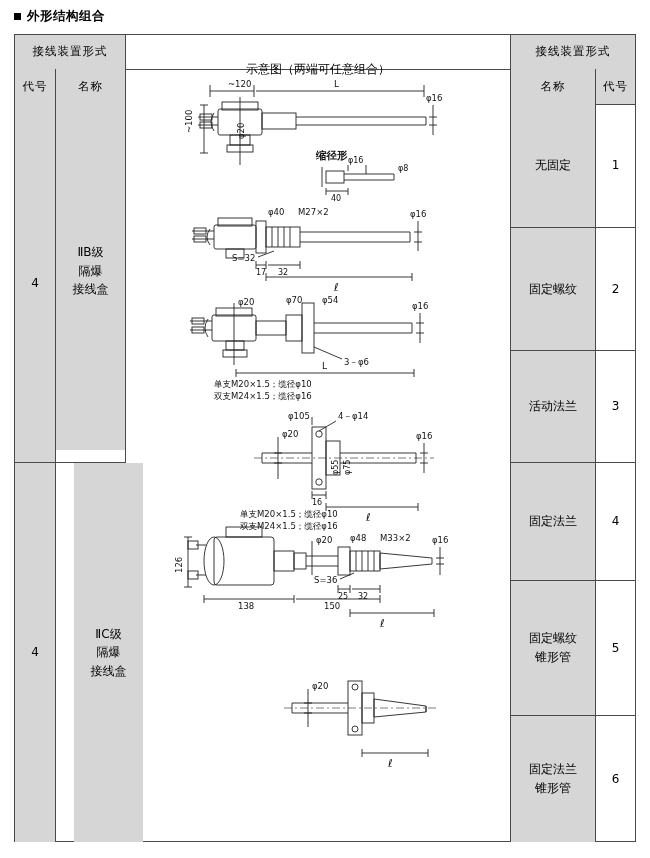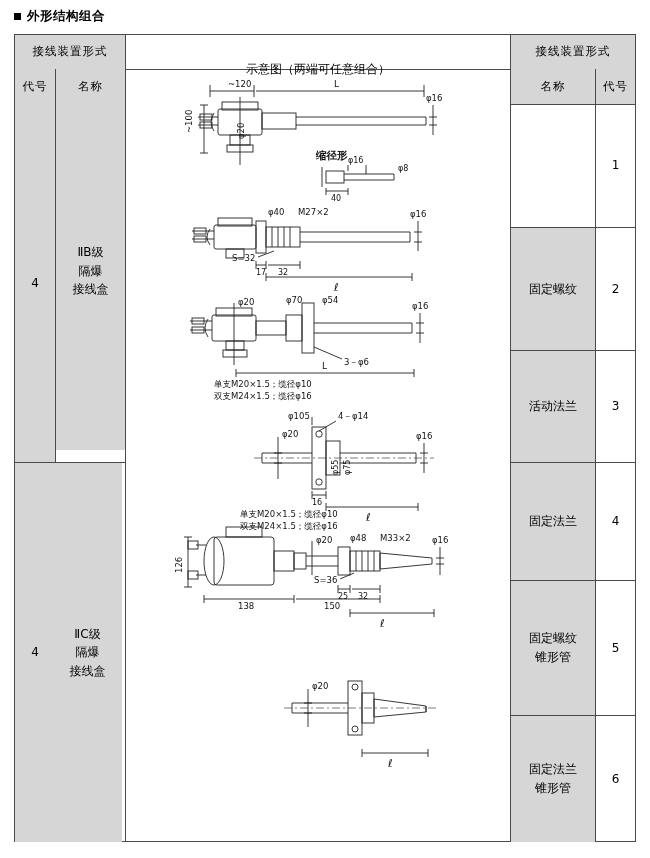--- a/index.html
+++ b/index.html
@@ -146,26 +146,29 @@
       <span>4</span>
     </div>
     <div class="cell shade vstack" style="left:41px; top:57px; width:69px; height:358px; white-space:pre-line;">
       <span>ⅡB级
 隔爆
 接线盒</span>
     </div>
     <div class="cell shade" style="left:0; top:428px; width:40px; height:379px;">
       <span>4</span>
     </div>
-    <div class="cell shade vstack" style="left:38px; top:428px; width:69px; height:379px; white-space:pre-line;justify-content:center;">
+    <div class="cell shade vstack" style="left:59px; top:428px; width:69px; height:379px; white-space:pre-line;justify-content:center;">
       <span>ⅡC级
 隔爆
 接线盒</span>
     </div>
 
+    <div class="cell shade" style="left:496px; top:69px; width:84px; height:123px;">
+      <span>无固定</span>
+    </div>
     <div class="cell" style="left:581px; top:69px; width:39px; height:123px;">
       <span>1</span>
     </div>
 
     <div class="cell shade" style="left:496px; top:193px; width:84px; height:122px;">
       <span>固定螺纹</span>
     </div>
     <div class="cell" style="left:581px; top:193px; width:39px; height:122px;">
       <span>2</span>
     </div>

